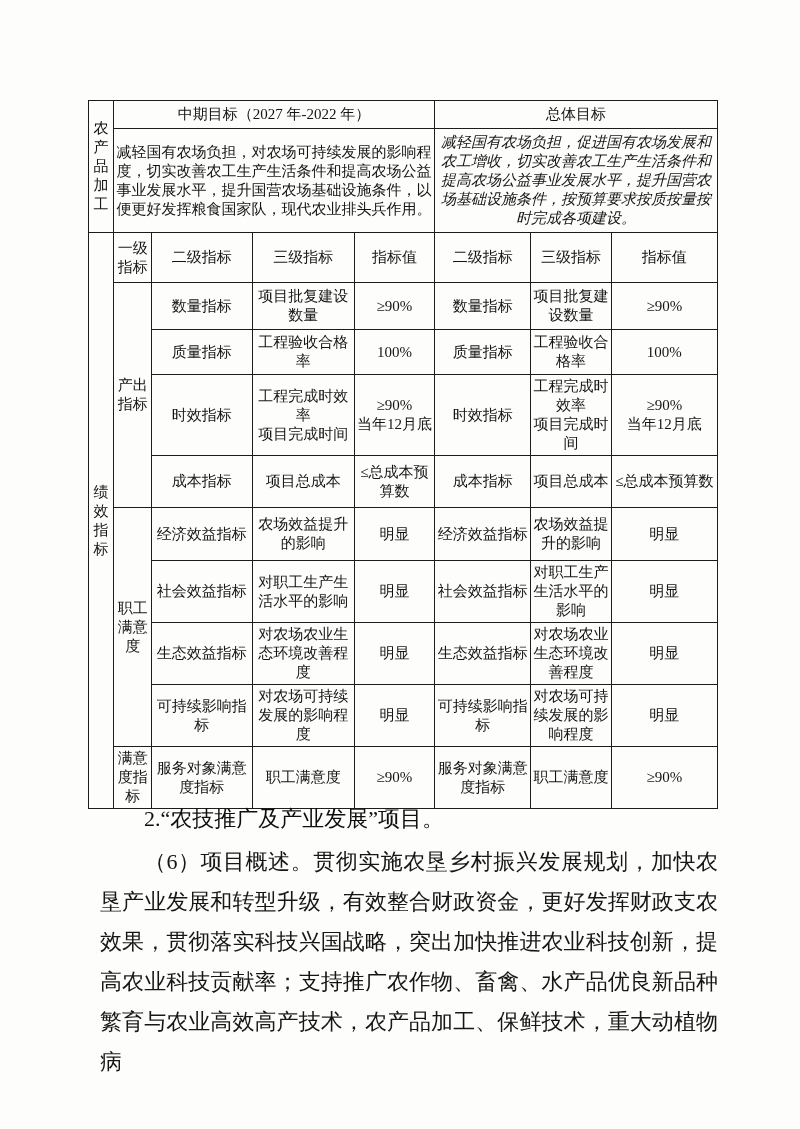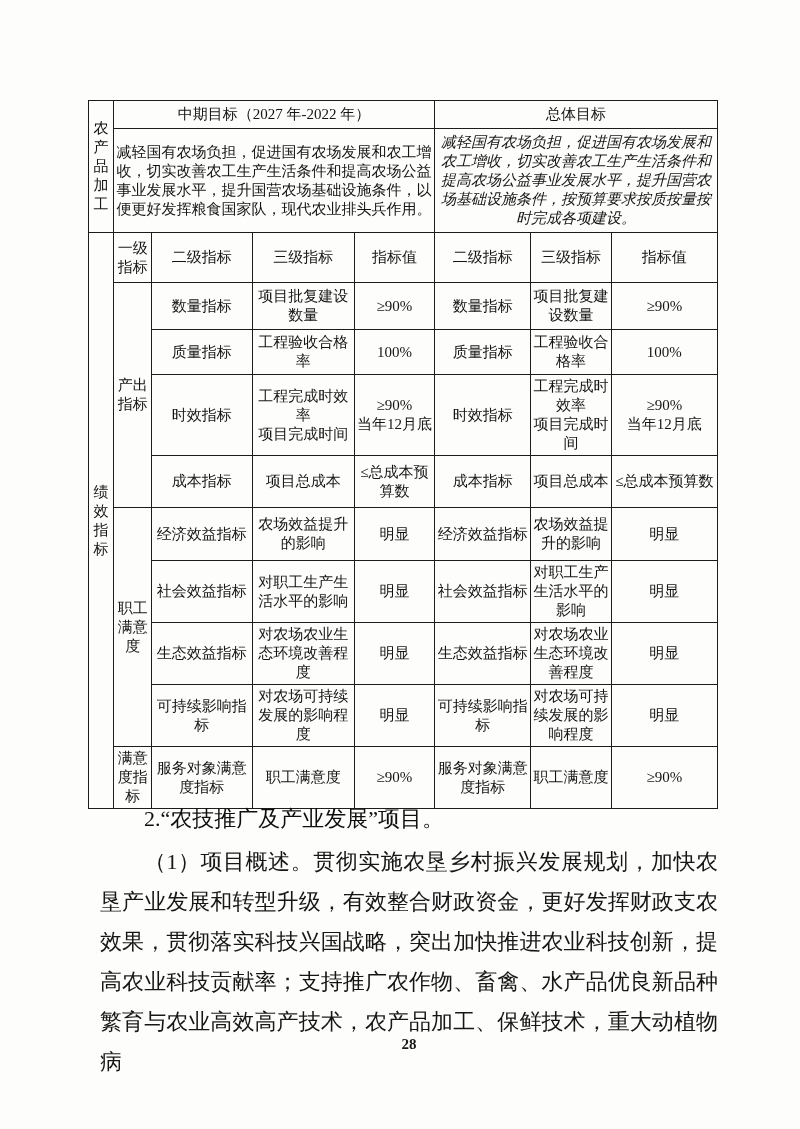--- a/index.html
+++ b/index.html
@@ -102,21 +102,21 @@
         <col style="width:106px">
     </colgroup>
 
     <tbody>
         <tr style="height:28px">
       <td class="vlabel" rowspan="2">农产品加工</td>
       <td class="goal-head" colspan="4">中期目标（2027 年-2022 年）</td>
       <td class="goal-head" colspan="3">总体目标</td>
     </tr>
     <tr style="height:104px">
-      <td class="goal-text" colspan="4">减轻国有农场负担，促进国有农场发展和农工增收，切实改善农工生产生活条件和提高农场公益事业发展水平，提升国营农场基础设施条件，以便更好发挥粮食国家队，现代农业排头兵作用。</td>
+      <td class="goal-text" colspan="4">减轻国有农场负担，对农场可持续发展的影响程度，切实改善农工生产生活条件和提高农场公益事业发展水平，提升国营农场基础设施条件，以便更好发挥粮食国家队，现代农业排头兵作用。</td>
       <td class="goal-text annual" colspan="3">减轻国有农场负担，促进国有农场发展和农工增收，切实改善农工生产生活条件和提高农场公益事业发展水平，提升国营农场基础设施条件，按预算要求按质按量按时完成各项建设。</td>
     </tr>
 
     <tr style="height:50px">
       <td class="vlabel" rowspan="10">绩效指标</td>
       <td>一级指标</td>
       <td>二级指标</td>
       <td>三级指标</td>
       <td>指标值</td>
       <td>二级指标</td>
@@ -202,16 +202,15 @@
       <td class="c3">职工满意度</td>
       <td class="cv">≥90%</td>
       <td>服务对象满意度指标</td>
       <td class="c3">职工满意度</td>
       <td class="cv">≥90%</td>
     </tr>
   </tbody>
     </table>
 
   <div class="section-heading">2.“农技推广及产业发展”项目。</div>
-  <div class="section-paragraph">（1）项目概述。贯彻实施农垦乡村振兴发展规划，加快农垦产业发展和转型升级，有效整合财政资金，更好发挥财政支农效果，贯彻落实科技兴国战略，突出加快推进农业科技创新，提高农业科技贡献率；支持推广农作物、畜禽、水产品优良新品种繁育与农业高效高产技术，农产品加工、保鲜技术，重大动植物病</div>
-  <div class="page-number">28</div>
+  <div class="section-paragraph">（6）项目概述。贯彻实施农垦乡村振兴发展规划，加快农垦产业发展和转型升级，有效整合财政资金，更好发挥财政支农效果，贯彻落实科技兴国战略，突出加快推进农业科技创新，提高农业科技贡献率；支持推广农作物、畜禽、水产品优良新品种繁育与农业高效高产技术，农产品加工、保鲜技术，重大动植物病</div>
 
 </div>
 
 </body></html>

